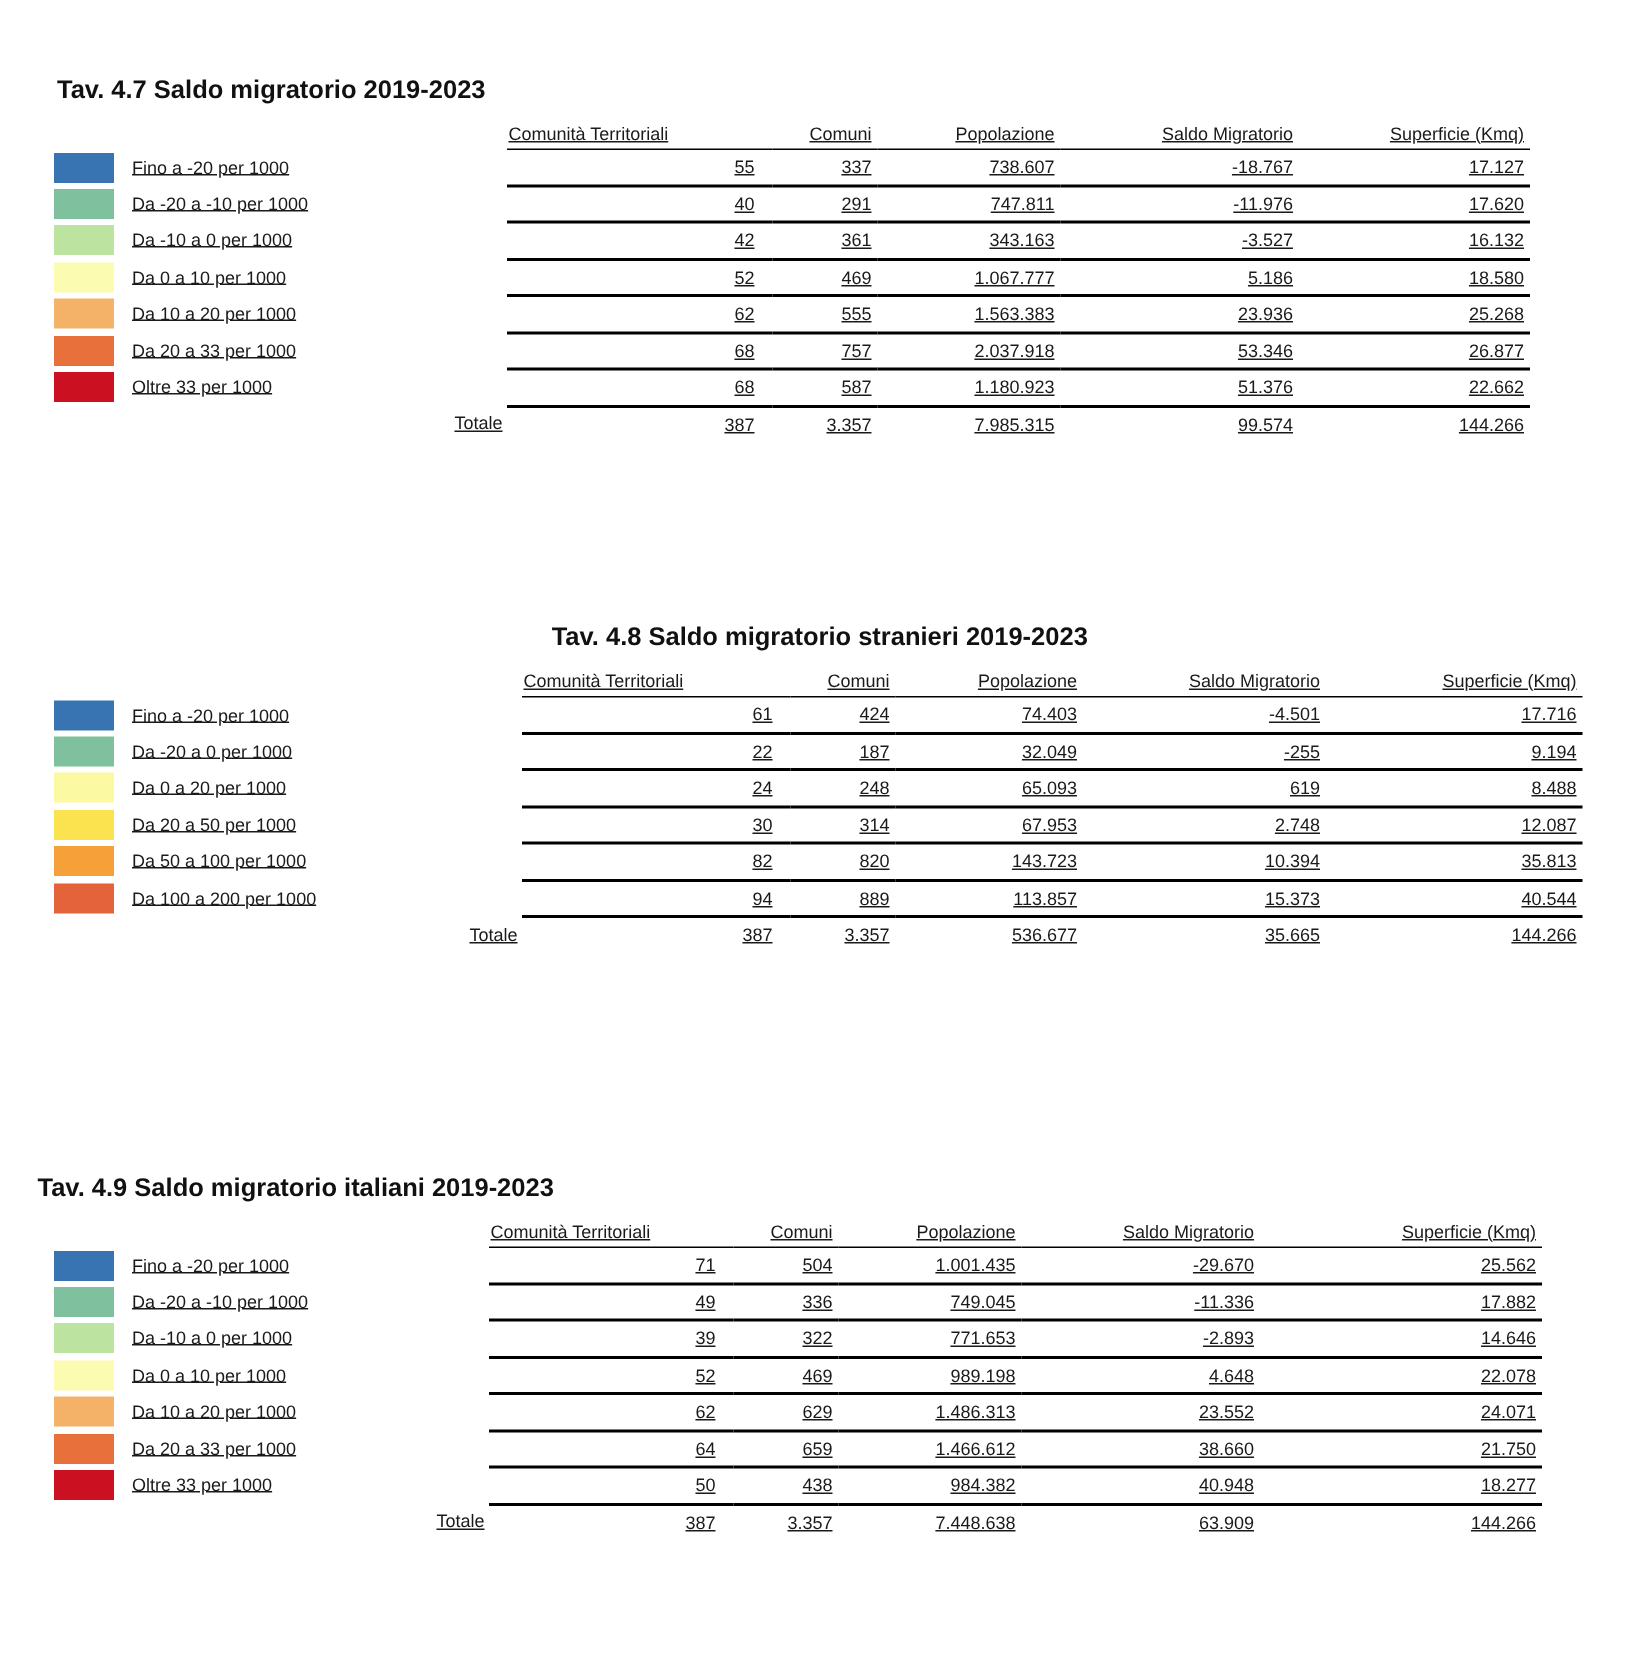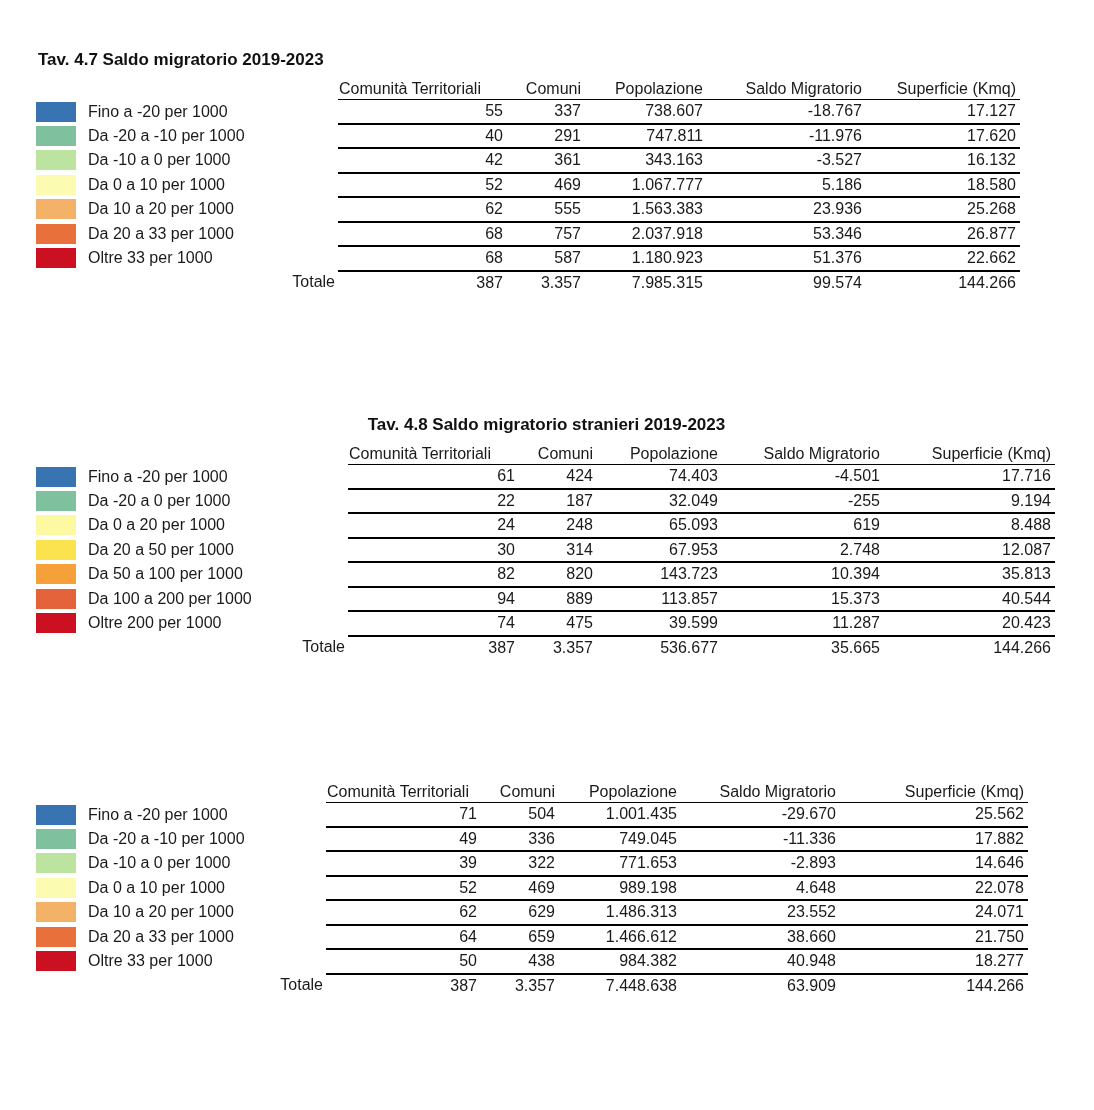--- a/index.html
+++ b/index.html
@@ -27,21 +27,22 @@
     line-height: 20px;
     color: #111111;
   }
   .block-1 .title { margin-left: 38px; }
   .block-2 .title { margin-left: 38px; text-align: center; }
   .block-3 .title { margin-left: 25px; }
 
   table.stat {
     border-collapse: collapse;
     table-layout: fixed;
-    font-size: 16px;
+    font-size: 12px;
+    text-decoration: underline;
   }
   
   .block-1 col.c0 { width: 338px; } .block-1 col.c1 { width: 177px; }
   .block-1 col.c2 { width: 70px; }  .block-1 col.c3 { width: 122px; }
   .block-1 col.c4 { width: 159px; } .block-1 col.c5 { width: 154px; }
 
   .block-2 col.c0 { width: 348px; } .block-2 col.c1 { width: 179px; }
   .block-2 col.c2 { width: 70px; }  .block-2 col.c3 { width: 125px; }
   .block-2 col.c4 { width: 162px; } .block-2 col.c5 { width: 171px; }
 
@@ -249,41 +250,34 @@
           <td class="num">35.813</td>
         </tr>
         <tr>
           <td class="legend-cell"><span class="swatch" style="background: rgb(229, 99, 58);"></span><span class="leg-label">Da 100 a 200 per 1000</span></td>
           <td class="num v1">94</td>
           <td class="num">889</td>
           <td class="num">113.857</td>
           <td class="num">15.373</td>
           <td class="num">40.544</td>
         </tr>
-        <tr>
-          <td class="legend-cell"><span class="swatch" style="background: rgb(203, 16, 33);"></span><span class="leg-label">Oltre 200 per 1000</span></td>
-          <td class="num v1">74</td>
-          <td class="num">475</td>
-          <td class="num">39.599</td>
-          <td class="num">11.287</td>
-          <td class="num">20.423</td>
-        </tr>
         <tr class="total-row">
           <td class="totale-cell">Totale</td>
           <td class="num v1">387</td>
           <td class="num">3.357</td>
           <td class="num">536.677</td>
           <td class="num">35.665</td>
           <td class="num">144.266</td>
         </tr>
       </tbody>
   </table>
 </section>
 
 <section class="block block-3">
+  <h2 class="title">Tav. 4.9 Saldo migratorio italiani 2019-2023</h2>
   <table class="stat">
     <colgroup>
       <col class="c0">
         <col class="c1">
         <col class="c2">
         <col class="c3">
         <col class="c4">
         <col class="c5">
     </colgroup>
     <thead>

